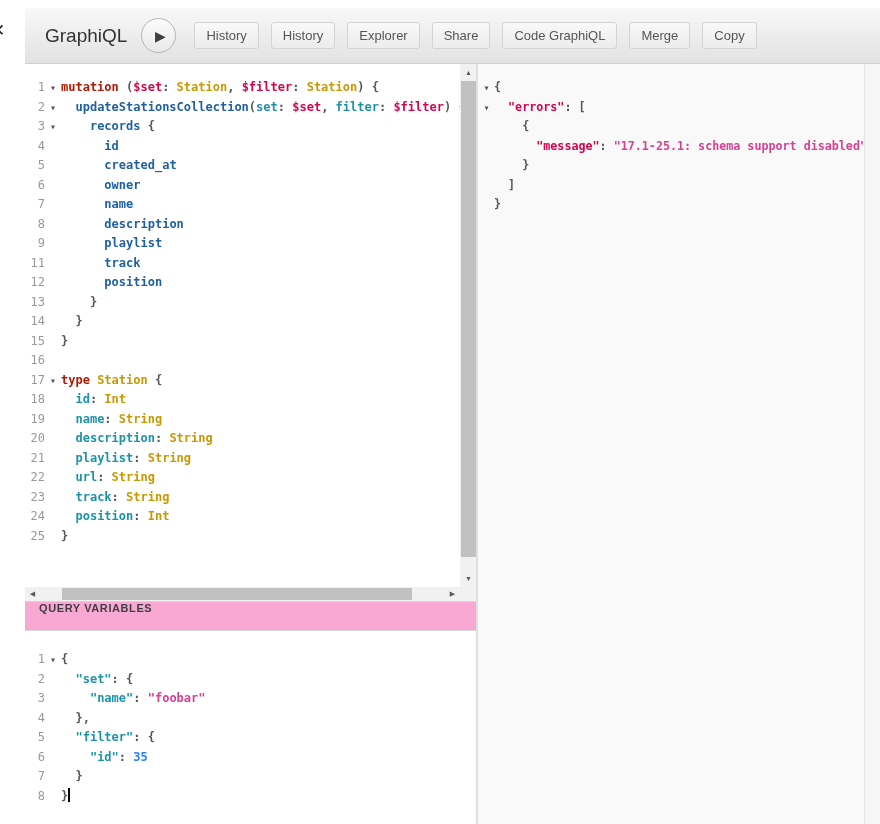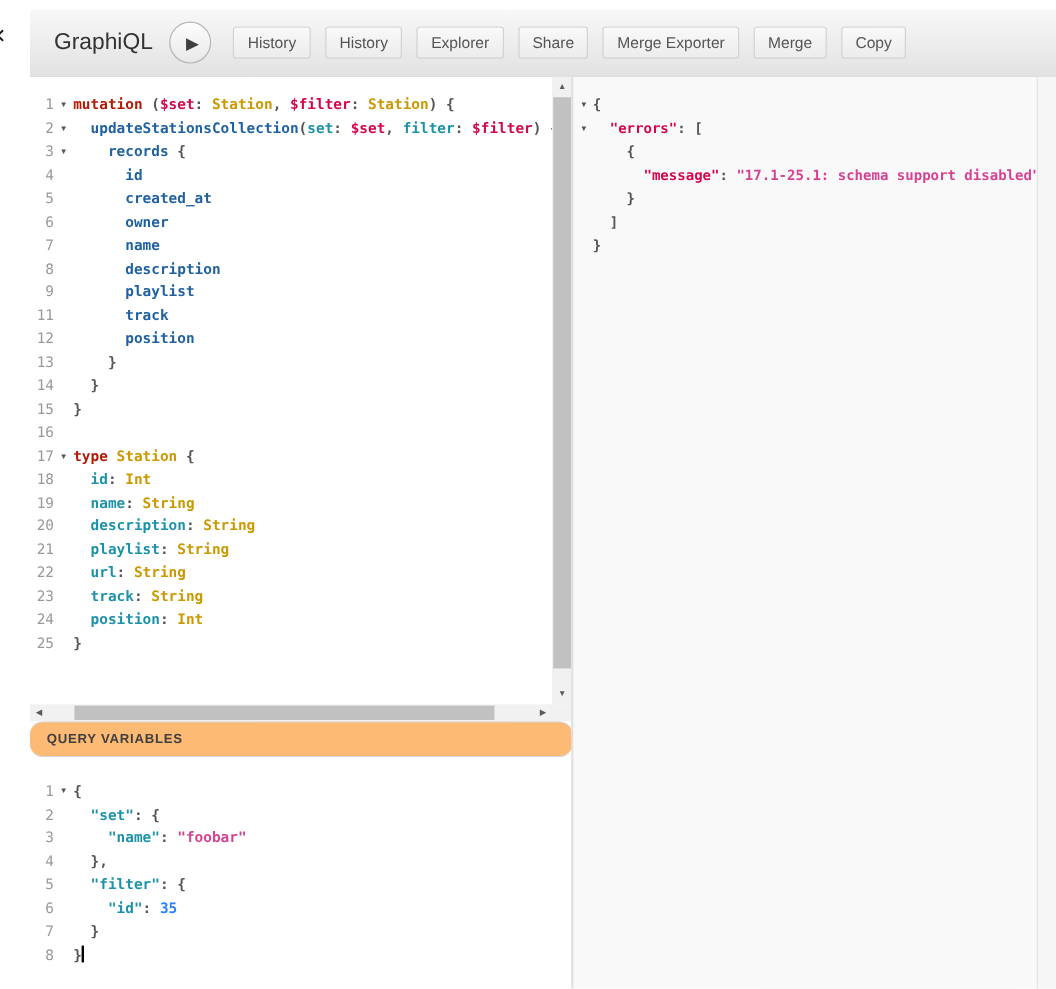--- a/index.html
+++ b/index.html
@@ -52,23 +52,23 @@
   .sbtn { position:absolute; display:flex; align-items:center; justify-content:center;
           font-size:7px; color:#5a5a5a; width:17px; height:17px; cursor:pointer; }
   .vscroll .up { top:0; } .vscroll .down { bottom:0; }
   .hscroll { position:absolute; left:0; bottom:0; height:14px; width:435px; background:#f1f1f1; }
   .hthumb  { position:absolute; top:1px; left:37px; height:12px; width:350px; background:#c1c1c1; }
   .hscroll .sbtn { height:14px; width:15px; }
   .hscroll .left { left:0; } .hscroll .right { right:0; }
   .corner { position:absolute; right:0; bottom:0; width:17px; height:14px; background:#f1f1f1; }
 
   
-  .var-title-bar { position:absolute; left:25px; top:601px; width:452px; height:30px; background:#fdba74;
+  .var-title-bar { position:absolute; left:25px; top:601px; width:452px; height:30px; background:#f9a8d4;
                    border-top:1px solid #d6d6d6; border-bottom:1px solid #d6d6d6;
-                   display:flex; align-items:center; padding-left:14px; cursor:row-resize;border-radius:11px; }
+                   display:flex; padding-left:14px; cursor:row-resize; }
   .var-title-text { font-size:11px; font-weight:bold; color:#3f3f3f; letter-spacing:0.6px; }
   .var-editor { position:absolute; left:25px; top:631px; width:452px; height:193px; background:#fff;
                 overflow:hidden; padding-top:19px; }
 
   
   .divider { position:absolute; left:476px; top:64px; width:2px; height:760px; background:#e0e0e0; cursor:col-resize; }
   .result-pane { position:absolute; left:478px; top:64px; width:402px; height:760px; background:#f9f9f9; }
   .r-lines { position:absolute; left:0; top:0; right:16px; bottom:0; overflow:hidden;
              padding:14px 0 0 1px; font-size:11.7px; }
   .r-lines .cm-line { font-size:11.7px; }
@@ -87,21 +87,21 @@
   <div class="topbar">
     <div class="logo">GraphiQL</div>
     <button class="execute-btn">
       <span class="play">▶</span>
     </button>
     <div class="toolbar">
         <button class="tb-btn">History</button>
         <button class="tb-btn">History</button>
         <button class="tb-btn">Explorer</button>
         <button class="tb-btn">Share</button>
-        <button class="tb-btn">Merge Exporter</button>
+        <button class="tb-btn">Code GraphiQL</button>
         <button class="tb-btn">Merge</button>
         <button class="tb-btn">Copy</button>
       </div>
   </div>
 
   <div class="query-editor">
     <div class="qe-lines code-font">
         <div class="cm-line"><span class="ln">1</span><span class="fold">▾</span><span class="code"><span class="t-kw">mutation</span><span class="t-p"> (</span><span class="t-v">$set</span><span class="t-p">: </span><span class="t-a">Station</span><span class="t-p">, </span><span class="t-v">$filter</span><span class="t-p">: </span><span class="t-a">Station</span><span class="t-p">) {</span></span></div>
         <div class="cm-line"><span class="ln">2</span><span class="fold">▾</span><span class="code"><span class="t-p">  </span><span class="t-f">updateStationsCollection</span><span class="t-p">(</span><span class="t-q">set</span><span class="t-p">: </span><span class="t-v">$set</span><span class="t-p">, </span><span class="t-q">filter</span><span class="t-p">: </span><span class="t-v">$filter</span><span class="t-p">) {</span></span></div>
         <div class="cm-line"><span class="ln">3</span><span class="fold">▾</span><span class="code"><span class="t-p">    </span><span class="t-f">records</span><span class="t-p"> {</span></span></div>

